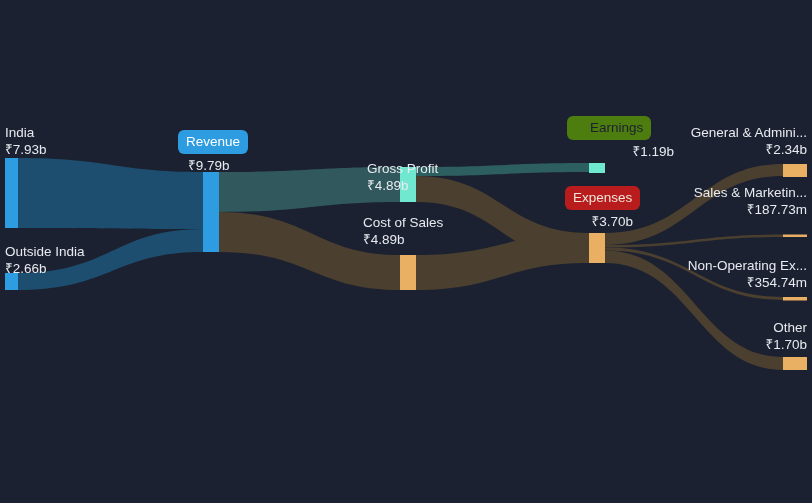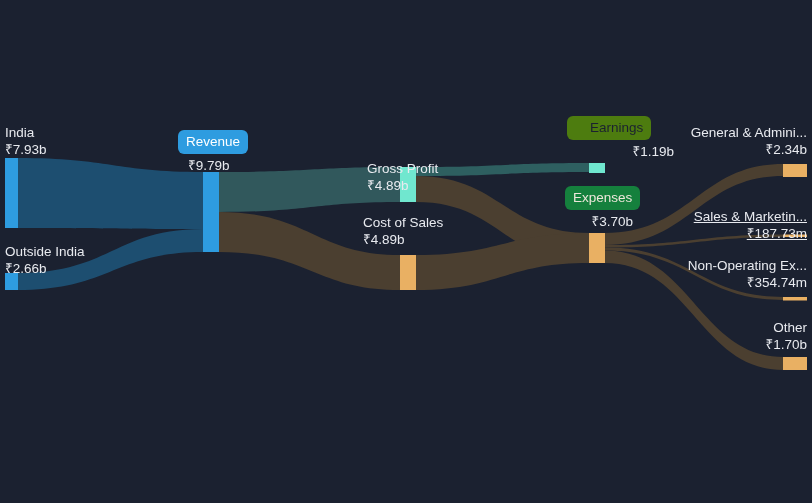--- a/index.html
+++ b/index.html
@@ -37,21 +37,21 @@
   .badge {
     position: absolute;
     border-radius: 6px;
     font-size: 13.5px;
     line-height: 17px;
     padding: 3px 8px 4px 8px;
     white-space: nowrap;
   }
   .badge-blue  { background: #2e9ce0; color: #ffffff; }
   .badge-aqua  { background: #4d7c0f; color: #1b2130; padding-left: 23px; }
-  .badge-brown { background: #15803d; color: #ece6da; }
+  .badge-brown { background: #b91c1c; color: #ece6da; }
   .subval {
     position: absolute;
     color: #e8eaef;
     font-size: 13.5px;
     line-height: 17px;
     white-space: nowrap;
   }
   .subval.right { text-align: right; }
 </style>
 </head>
@@ -145,21 +145,21 @@
   <div class="badge badge-brown" style="left:565px; top:186px;">
     <span>Expenses</span>
   </div>
   <div class="subval right" style="left:8px; top:213px; width:625px;">₹3.70b</div>
 
   <div class="lbl right" style="left:0; top:124px; width:807px;">
     <span class="name">General &amp; Admini...</span>
     <span class="val">₹2.34b</span>
   </div>
 
-  <div class="lbl right" style="left:0; top:208px; width:807px;text-decoration:underline;">
+  <div class="lbl right" style="left:0; top:184px; width:807px;">
     <span class="name">Sales &amp; Marketin...</span>
     <span class="val">₹187.73m</span>
   </div>
 
   <div class="lbl right" style="left:0; top:257px; width:807px;">
     <span class="name">Non-Operating Ex...</span>
     <span class="val">₹354.74m</span>
   </div>
 
   <div class="lbl right" style="left:0; top:319px; width:807px;">

